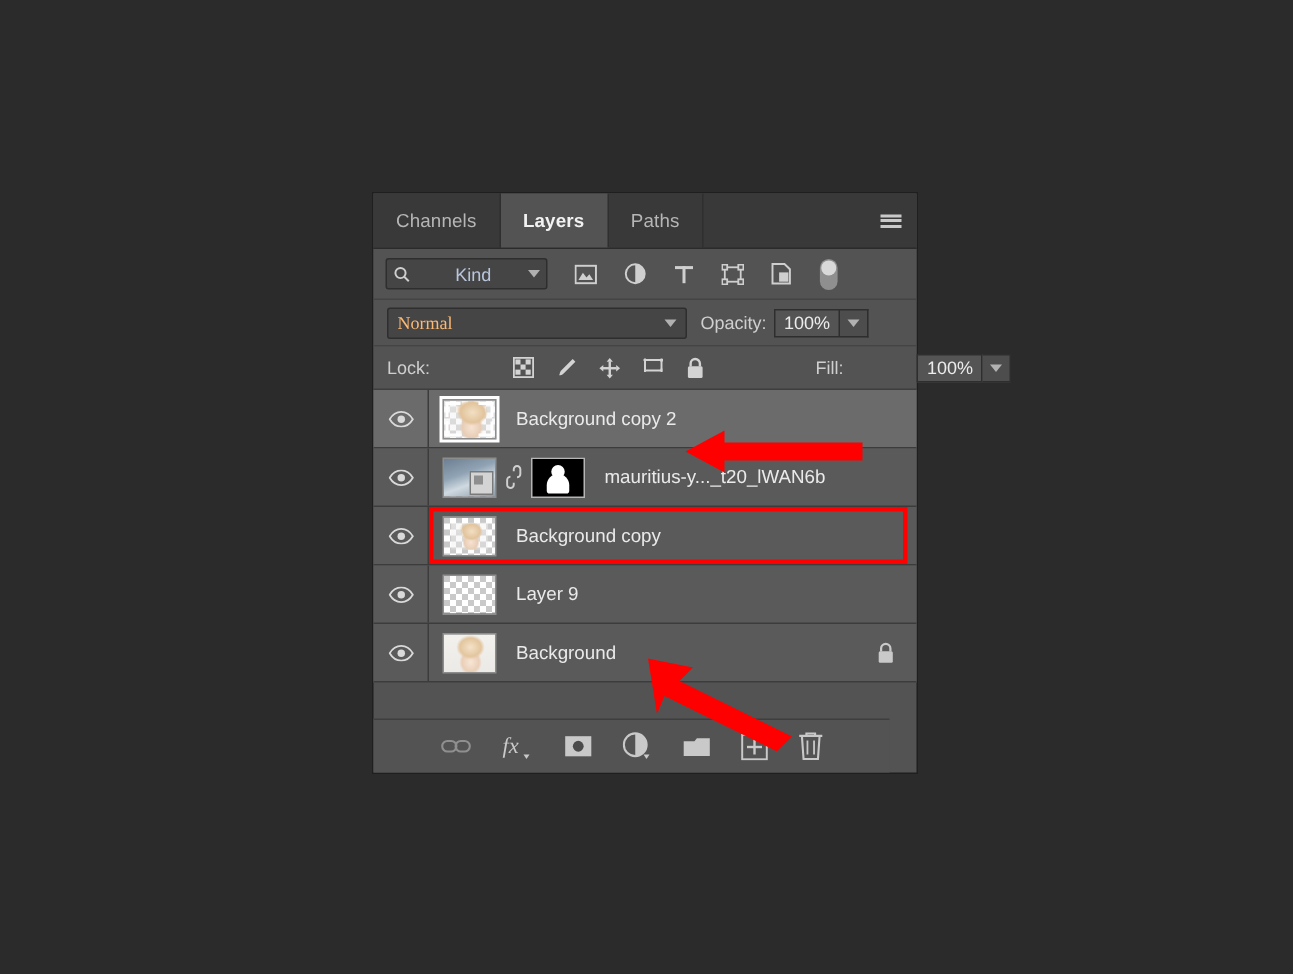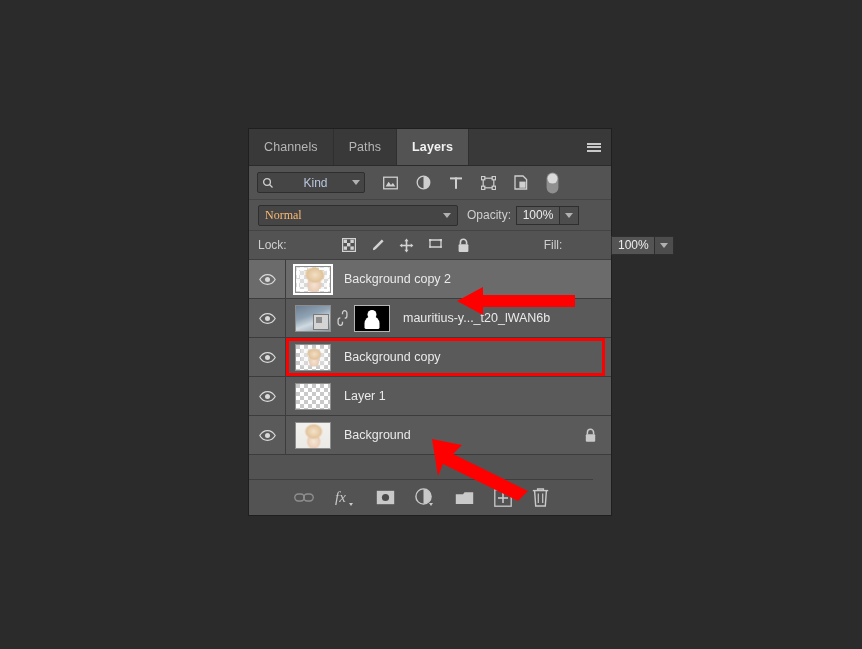--- a/index.html
+++ b/index.html
@@ -340,25 +340,25 @@
 </style>
 </head>
 <body>
 
 <div id="panel">
 
   <div id="tabbar">
     <div class="tab">
       <span>Channels</span>
     </div>
+    <div class="tab active">
+      <span>Layers</span>
+    </div>
     <div class="tab">
       <span>Paths</span>
-    </div>
-    <div class="tab active">
-      <span>Layers</span>
     </div>
     <div id="menu-btn">
       <div>
         <span class="bar"></span>
         <span class="bar"></span>
         <span class="bar"></span>
       </div>
     </div>
   </div>
 
@@ -552,21 +552,21 @@
         <svg width="17" height="11" viewBox="0 0 17 11">
           <path d="M0.8 5.5 C3.2 1.4 6 0.6 8.5 0.6 C11 0.6 13.8 1.4 16.2 5.5 C13.8 9.6 11 10.4 8.5 10.4 C6 10.4 3.2 9.6 0.8 5.5 Z" fill="none" stroke="#d9d9d9" stroke-width="1.2"></path>
           <circle cx="8.5" cy="5.5" r="2.5" fill="#d9d9d9"></circle>
         </svg>
       </div>
       <div class="thumbs">
         <div class="thumb empty">
           
         </div>
       </div>
-      <span class="layer-name">Layer 1</span>
+      <span class="layer-name">Layer 9</span>
     </div>
 
     <div class="layer-row">
       <div class="eye-cell">
         <svg width="17" height="11" viewBox="0 0 17 11">
           <path d="M0.8 5.5 C3.2 1.4 6 0.6 8.5 0.6 C11 0.6 13.8 1.4 16.2 5.5 C13.8 9.6 11 10.4 8.5 10.4 C6 10.4 3.2 9.6 0.8 5.5 Z" fill="none" stroke="#d9d9d9" stroke-width="1.2"></path>
           <circle cx="8.5" cy="5.5" r="2.5" fill="#d9d9d9"></circle>
         </svg>
       </div>
       <div class="thumbs">

